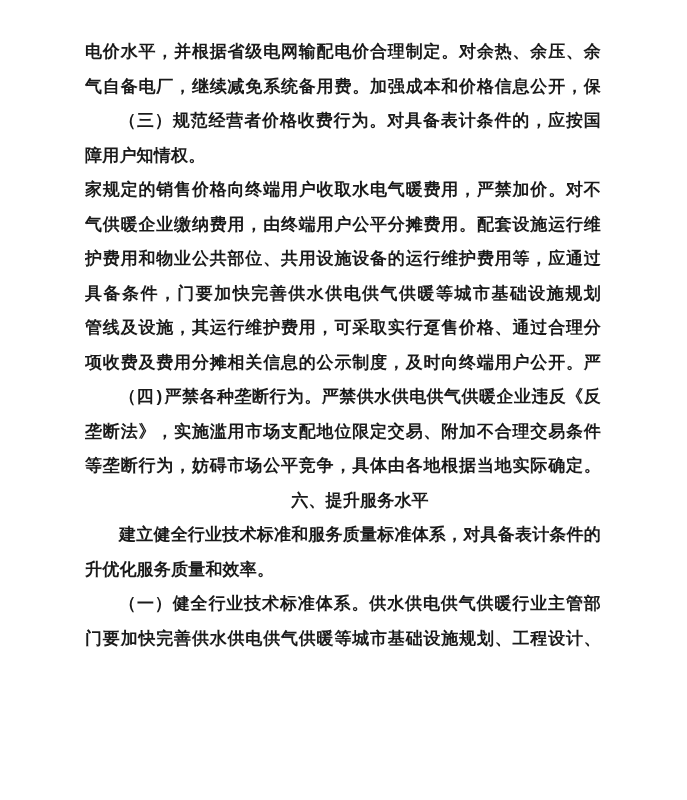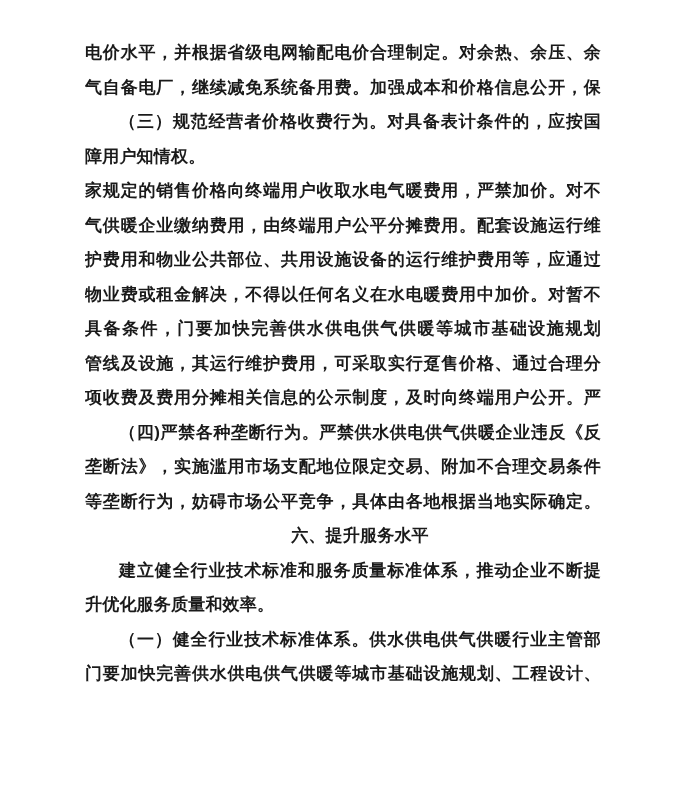--- a/index.html
+++ b/index.html
@@ -12,21 +12,21 @@
     width: 687px;
     height: 800px;
     background: #ffffff;
     overflow: hidden;
   }
   .text-block {
     position: absolute;
     left: 85px;
     top: 36px;
     width: 516px;
-    font-family: Liberation Sans, sans-serif;
+    font-family: Liberation Mono, monospace;
     font-weight: 700;
     font-size: 17px;
     color: #1a1a1a;
     letter-spacing: 0.2px;
   }
   .line {
     height: 34.5px;
     line-height: 34.5px;
     overflow: hidden;
     text-align: left;
@@ -46,26 +46,25 @@
 
 <div class="page">
   <div class="text-block">
     <div class="line fill">电价水平，并根据省级电网输配电价合理制定。对余热、余压、余</div>
     <div class="line fill">气自备电厂，继续减免系统备用费。加强成本和价格信息公开，保</div>
     <div class="line fill indent">（三）规范经营者价格收费行为。对具备表计条件的，应按国</div>
     <div class="line">障用户知情权。</div>
     <div class="line fill">家规定的销售价格向终端用户收取水电气暖费用，严禁加价。对不</div>
     <div class="line fill">气供暖企业缴纳费用，由终端用户公平分摊费用。配套设施运行维</div>
     <div class="line fill">护费用和物业公共部位、共用设施设备的运行维护费用等，应通过</div>
-    <div class="line fill">物业费或租金解决，不得以任何名义在水电暖费用中加价。对暂不</div>
     <div class="line fill">具备条件，门要加快完善供水供电供气供暖等城市基础设施规划</div>
     <div class="line fill">管线及设施，其运行维护费用，可采取实行趸售价格、通过合理分</div>
     <div class="line fill">项收费及费用分摊相关信息的公示制度，及时向终端用户公开。严</div>
     <div class="line fill indent">（四)严禁各种垄断行为。严禁供水供电供气供暖企业违反《反</div>
     <div class="line fill">垄断法》，实施滥用市场支配地位限定交易、附加不合理交易条件</div>
     <div class="line fill">等垄断行为，妨碍市场公平竞争，具体由各地根据当地实际确定。</div>
     <div class="line indent">六、提升服务水平</div>
-    <div class="line fill indent">建立健全行业技术标准和服务质量标准体系，推动企业不断提</div>
+    <div class="line fill indent">建立健全行业技术标准和服务质量标准体系，对具备表计条件的</div>
     <div class="line">升优化服务质量和效率。</div>
     <div class="line fill indent">（一）健全行业技术标准体系。供水供电供气供暖行业主管部</div>
     <div class="line fill">门要加快完善供水供电供气供暖等城市基础设施规划、工程设计、</div>
   </div>
 </div>
 
 </body></html>

